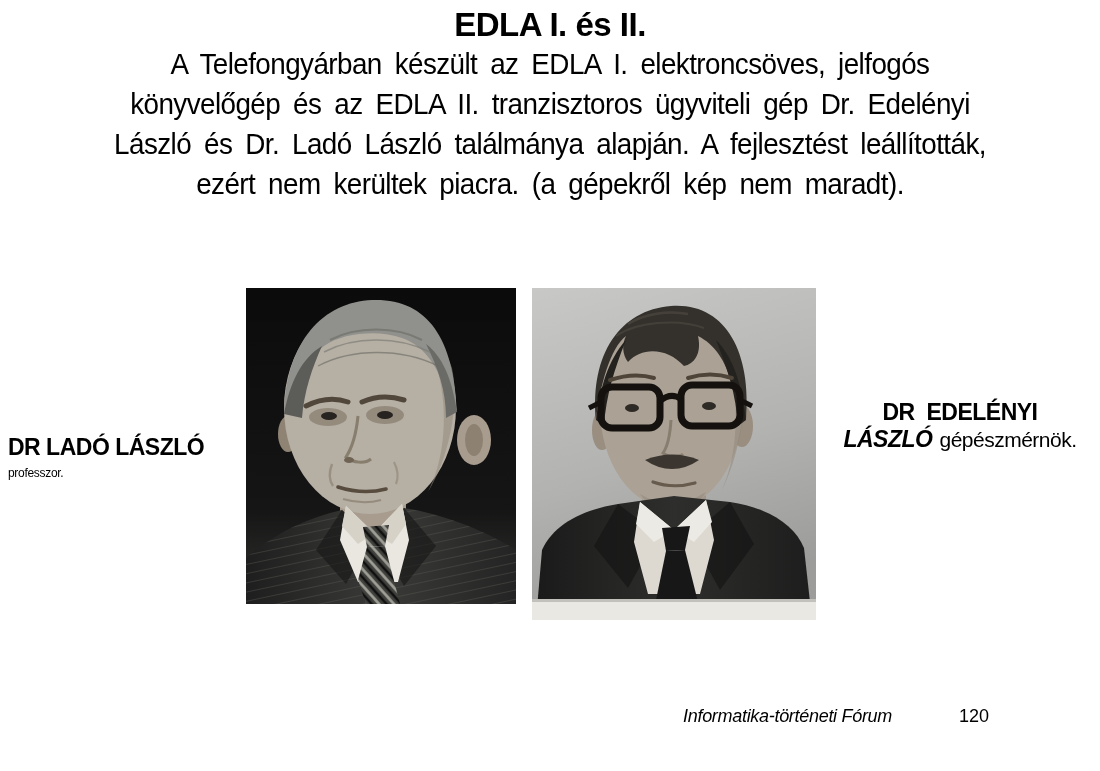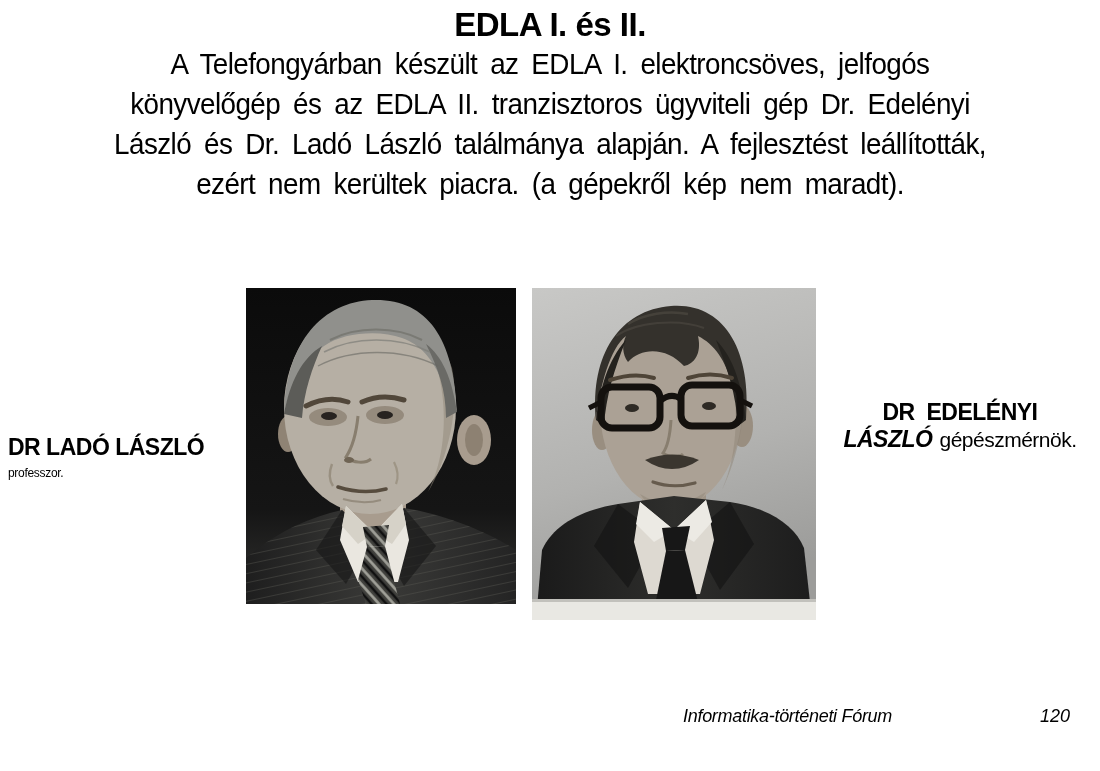--- a/index.html
+++ b/index.html
@@ -49,23 +49,23 @@
   .caption-mixed{font-size:23px;line-height:27px;letter-spacing:-0.5px;white-space:nowrap;}
   .caption-mixed .bold{font-weight:bold;font-style:italic;}
   .caption-mixed .regular{font-weight:normal;font-size:21px;margin-left:7px;}
   .footer-title{
     position:absolute;left:0;top:705px;width:892px;
     text-align:right;
     font-size:18px;font-style:italic;line-height:22px;
     letter-spacing:-0.3px;
   }
   .footer-page{
-    position:absolute;left:1040px;top:705px;width:60px;
+    position:absolute;left:959px;top:705px;width:60px;
     text-align:left;
-    font-size:18px;font-style:italic;line-height:22px;
+    font-size:18px;line-height:22px;
   }
 </style>
 </head>
 <body>
 
 <div class="slide">
 
   <div class="title">EDLA I. és II.</div>
 
   <div class="body-text">

